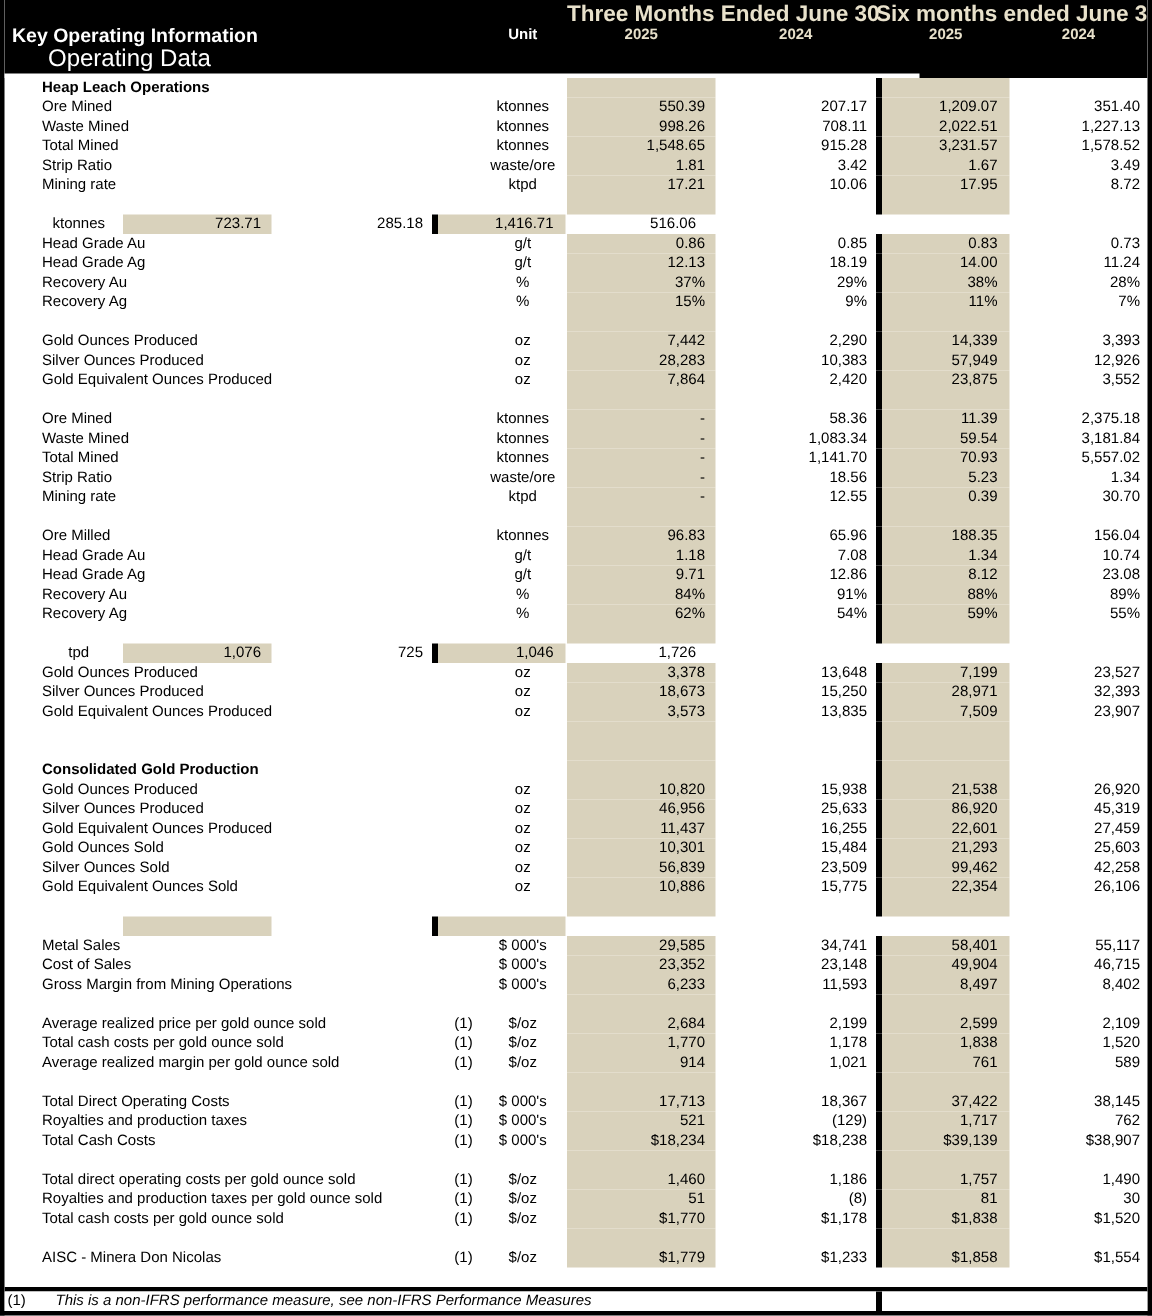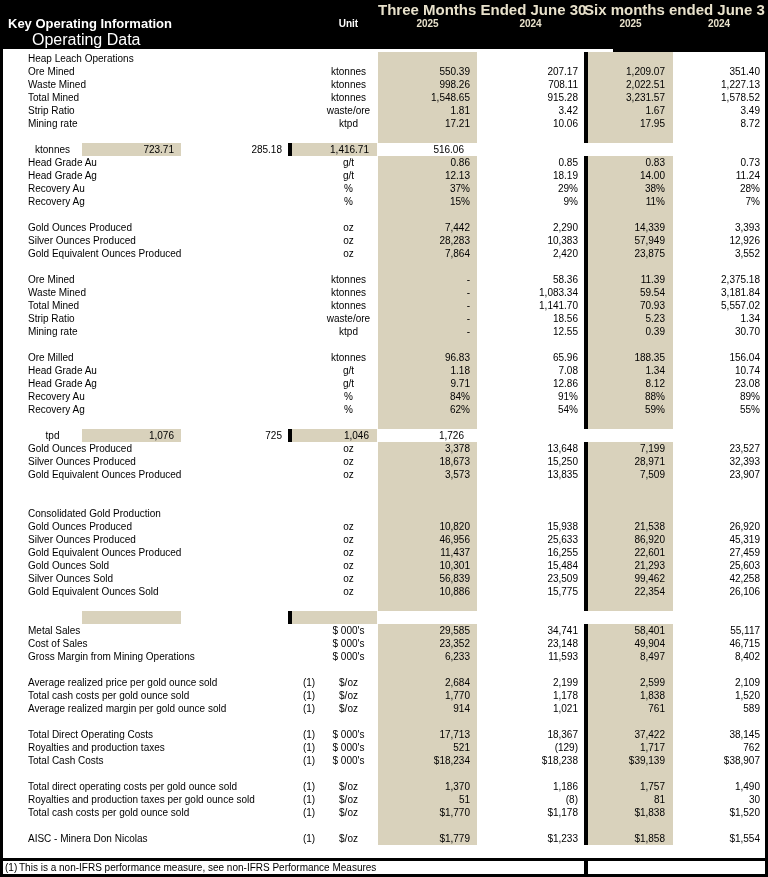--- a/index.html
+++ b/index.html
@@ -31,26 +31,26 @@
   .lbl  { width:296px; padding-left:25px; }
   .flag { width:20px; text-align:center; }
   .unit { width:59px; text-align:center; }
   .v    { text-align:right; }
   .v1 { width:99px;  padding-right:7px; }
   .v2 { width:107px; padding-right:6px; }
   .dv { width:4px; background:#000; }
   .v3 { width:85px;  padding-right:8px; }
   .v4 { width:92px;  padding-right:5px; }
   .shade { background:var(--shade); }
-  .section .lbl { font-weight:400; }
+  .section .lbl { font-weight:700; }
   
   .sep { height:3px; background:#000; }
   .foot { position:relative; height:13px; line-height:13px; font-size:10px; background:#fff; }
   .fflag { position:absolute; left:2px; top:0; }
-  .ftext { position:absolute; left:16px; top:0; white-space:nowrap; }
+  .ftext { position:absolute; left:34px; top:0; white-space:nowrap;font-style:italic; }
   .fdiv  { position:absolute; left:581px; top:0; width:4px; height:13px; background:#000; }
 </style>
 </head>
 <body>
 
 <div class="sheet">
 
   <div class="hdr">
     <div class="hrow r1">
       <span class="hcell h-lbl"></span>
@@ -630,21 +630,21 @@
         <span class="cell v v1 shade"></span>
         <span class="cell v v2"></span>
         <span class="cell dv"></span>
         <span class="cell v v3 shade"></span>
         <span class="cell v v4"></span>
       </div>
       <div class="row">
         <span class="cell lbl">Total direct operating costs per gold ounce sold</span>
         <span class="cell flag">(1)</span>
         <span class="cell unit">$/oz</span>
-        <span class="cell v v1 shade">1,370</span>
+        <span class="cell v v1 shade">1,460</span>
         <span class="cell v v2">1,186</span>
         <span class="cell dv"></span>
         <span class="cell v v3 shade">1,757</span>
         <span class="cell v v4">1,490</span>
       </div>
       <div class="row">
         <span class="cell lbl">Royalties and production taxes per gold ounce sold</span>
         <span class="cell flag">(1)</span>
         <span class="cell unit">$/oz</span>
         <span class="cell v v1 shade">51</span>

